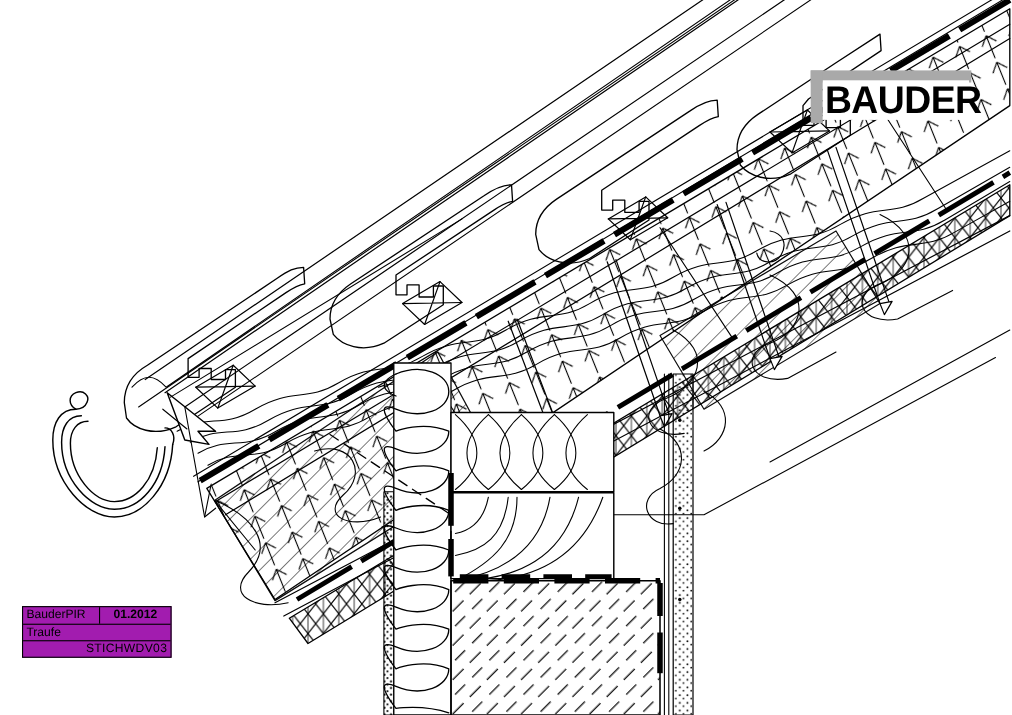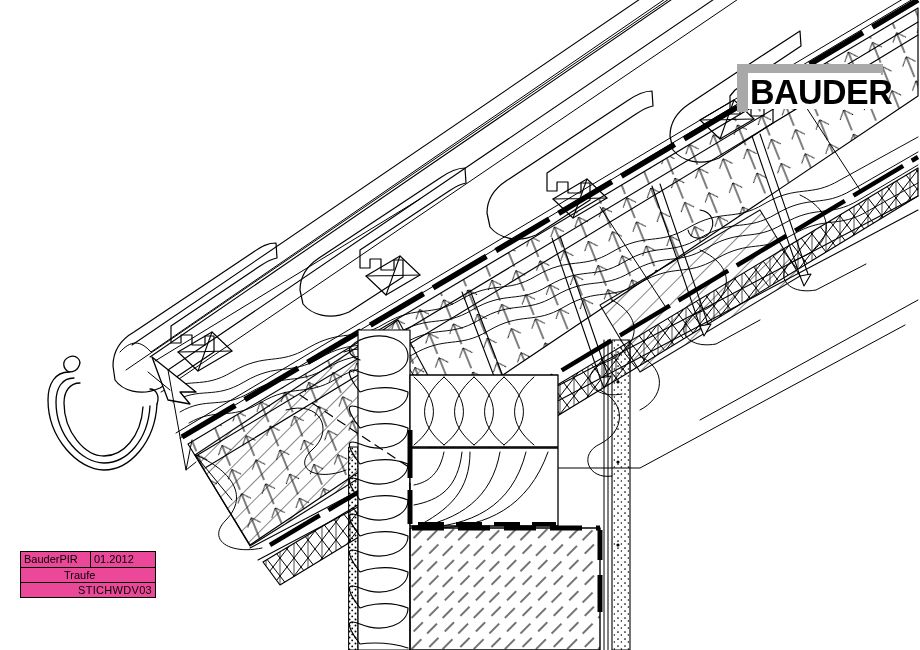--- a/index.html
+++ b/index.html
@@ -16,30 +16,30 @@
   #logo .word{position:absolute;left:11px;top:9px;width:135px;height:36px;
        display:flex;align-items:center;justify-content:flex-start;
        font-family:"Liberation Sans","DejaVu Sans",sans-serif;
        font-weight:700;font-size:35px;line-height:35px;letter-spacing:-0.5px;
        color:#000;background:#fff;
        transform:scaleX(0.97);transform-origin:left center;
        white-space:nowrap;padding-left:2px;}
 
   
   #titleblock{position:absolute;left:20px;top:551px;width:136px;height:47px;
-      border:1.6px solid #000;box-sizing:border-box;background:#ec4899;}
+      border:1.6px solid #000;box-sizing:border-box;background:#a21caf;}
   #titleblock .row{display:flex;box-sizing:border-box;height:15.6px;
       border-bottom:1.4px solid #000;}
   #titleblock .row:last-child{border-bottom:none;}
   #titleblock .cell{box-sizing:border-box;font-size:11px;line-height:14px;
       color:#000;padding:0 3px;overflow:hidden;white-space:nowrap;
       font-family:"Liberation Sans","DejaVu Sans",sans-serif;}
   #titleblock .c-left{width:70px;border-right:1.4px solid #000;}
-  #titleblock .c-right{width:auto;flex:1;text-align:left;}
-  #titleblock .c-full{width:100%;margin-left:40px;}
+  #titleblock .c-right{width:auto;flex:1;text-align:center;font-weight:bold;}
+  #titleblock .c-full{width:100%;}
   #titleblock .c-center{width:100%;text-align:right;letter-spacing:.3px;}
 </style>
 </head>
 <body>
 
 <div id="stage">
 
 <svg id="draw" viewBox="0 0 920 650" xmlns="http://www.w3.org/2000/svg">
   <defs>
 

